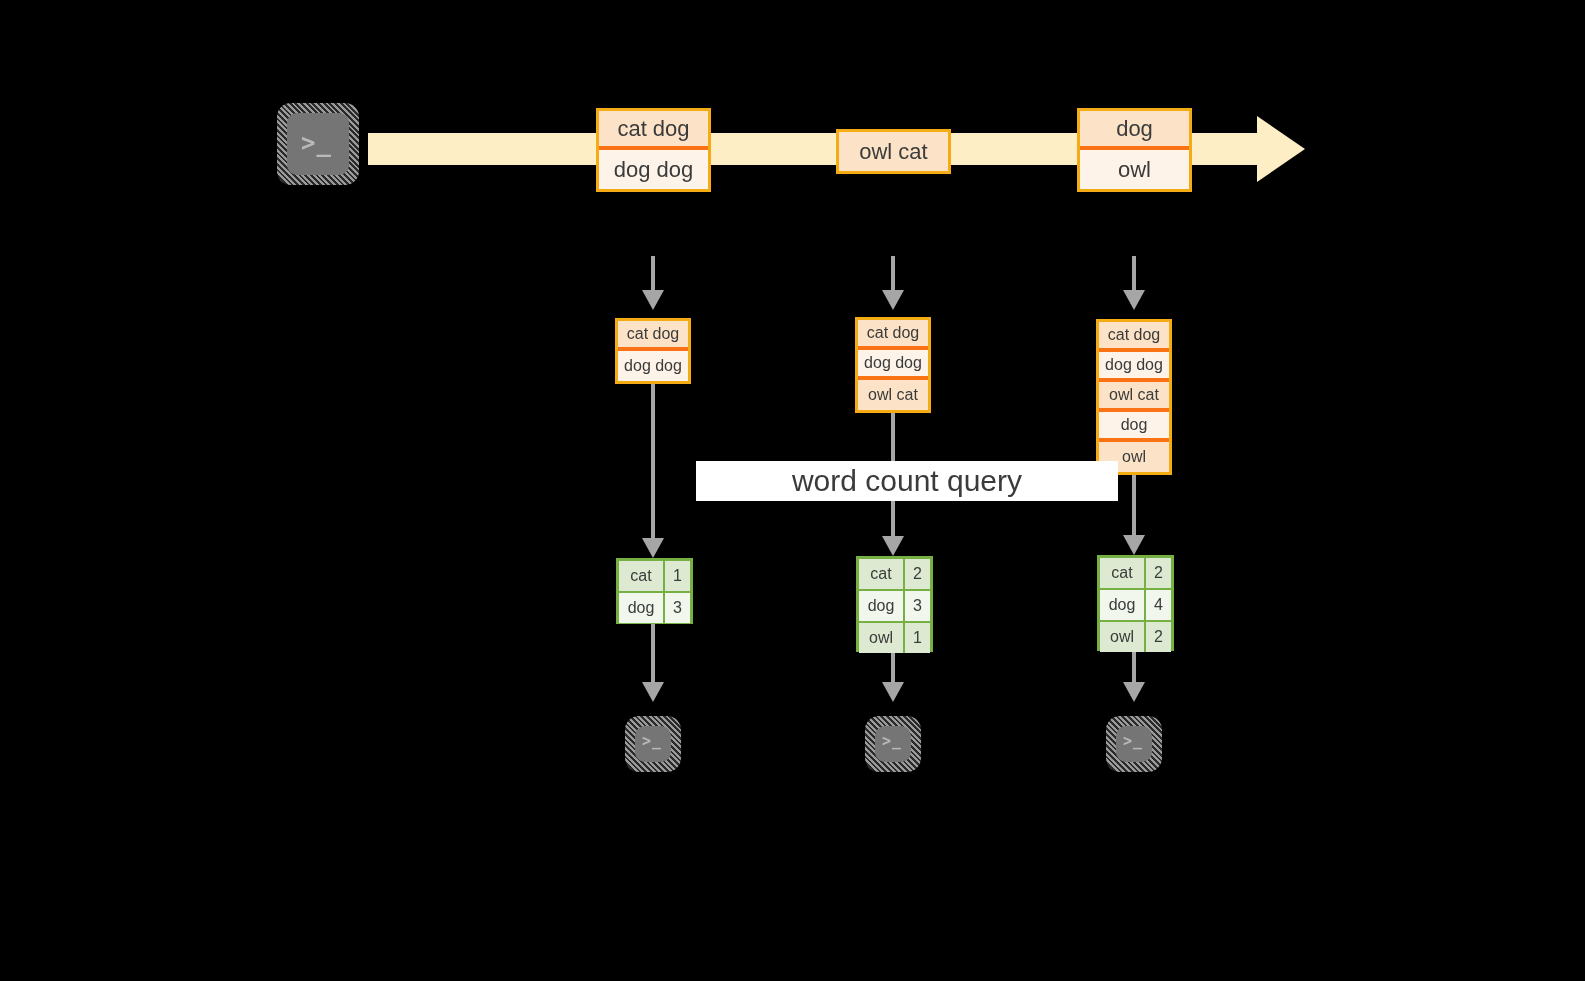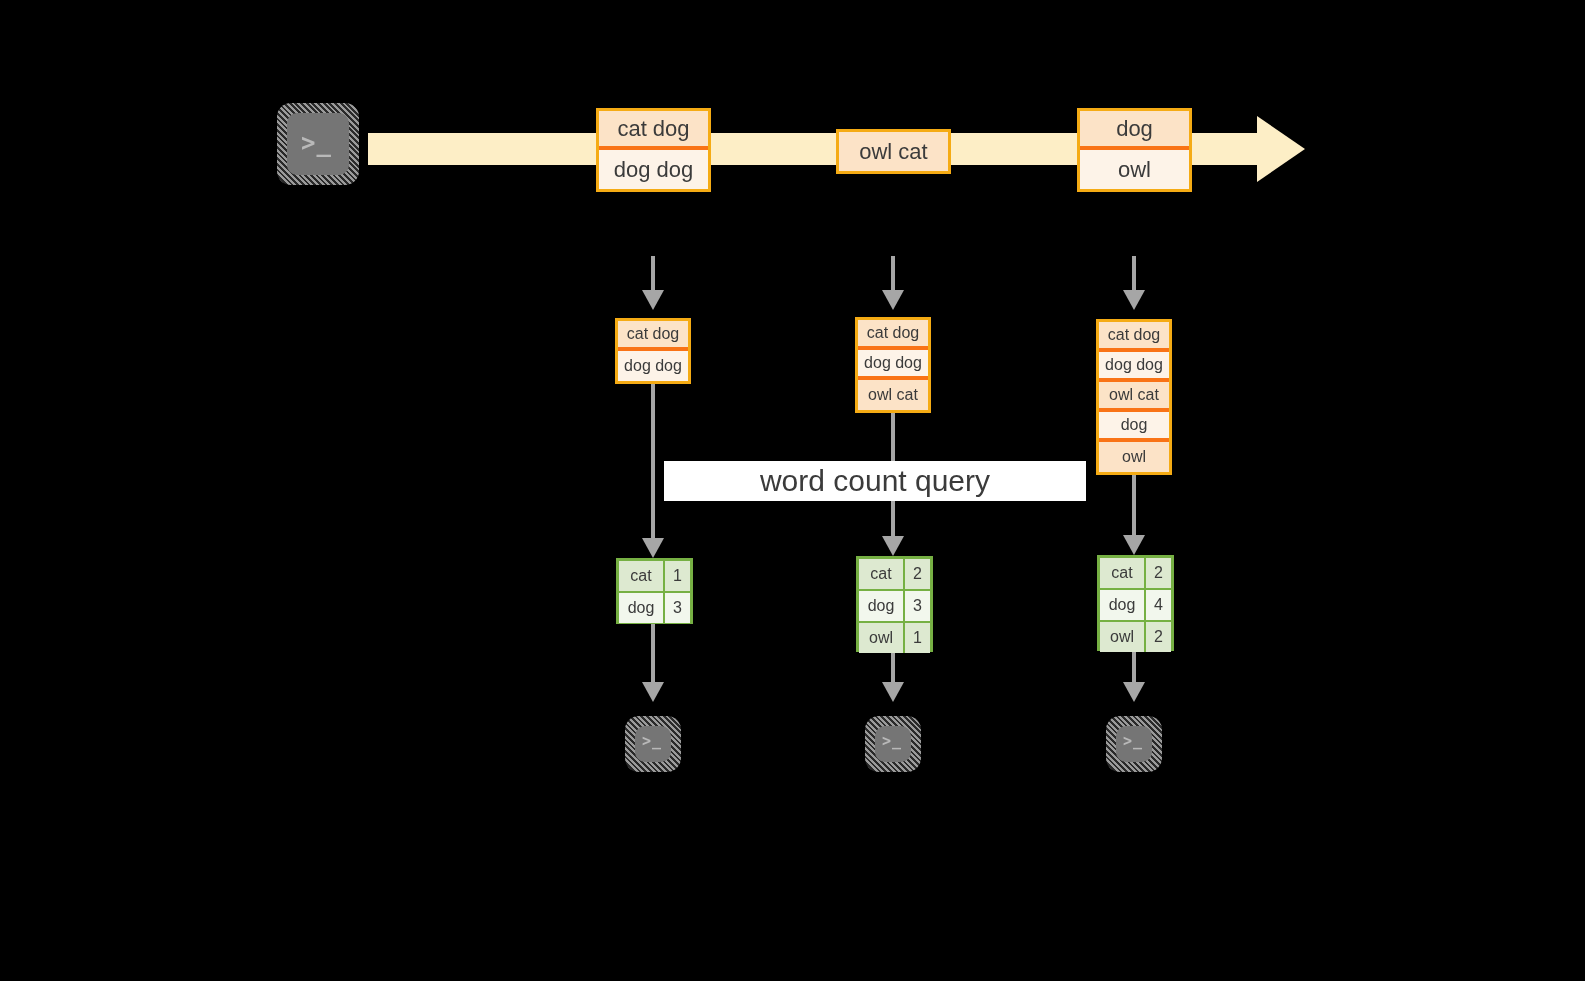--- a/index.html
+++ b/index.html
@@ -289,17 +289,17 @@
 
   <div class="vline" style="left:1132px; top:651px; height:33px;"></div>
   <div class="vhead" style="left:1123px; top:682px;"></div>
 
   <div class="terminal" style="left:1106px; top:716px; width:56px; height:56px;">
     <div class="hatch"></div>
     <div class="face"></div>
     <div class="prompt" style="left:7px; top:8px; font-size:15px;">&gt;_</div>
   </div>
 
-  <div class="query-band" style="left:664px; top:461px; width:422px; height:40px;">
+  <div class="query-band" style="left:696px; top:461px; width:422px; height:40px;">
     <span>word count query</span>
   </div>
 
 </div>
 
 </body></html>

